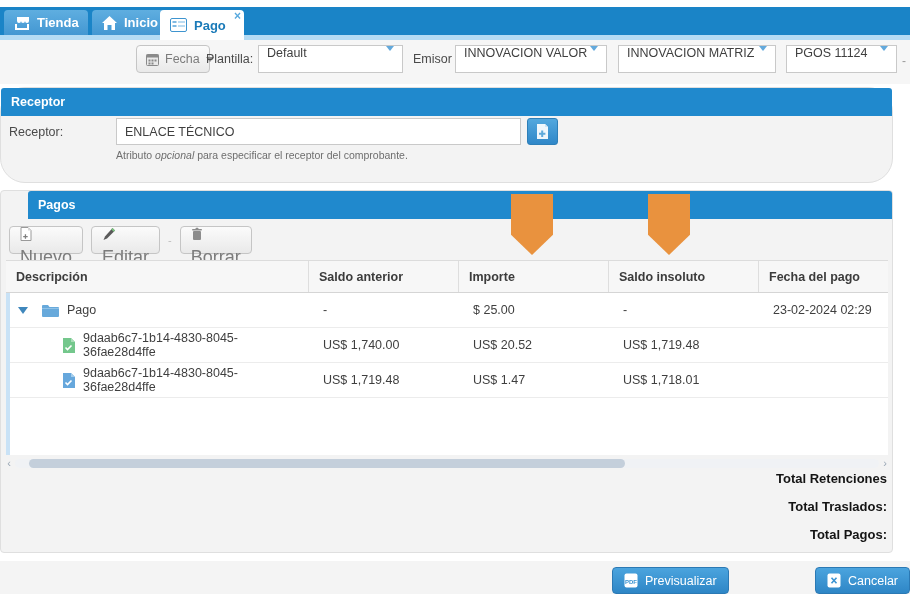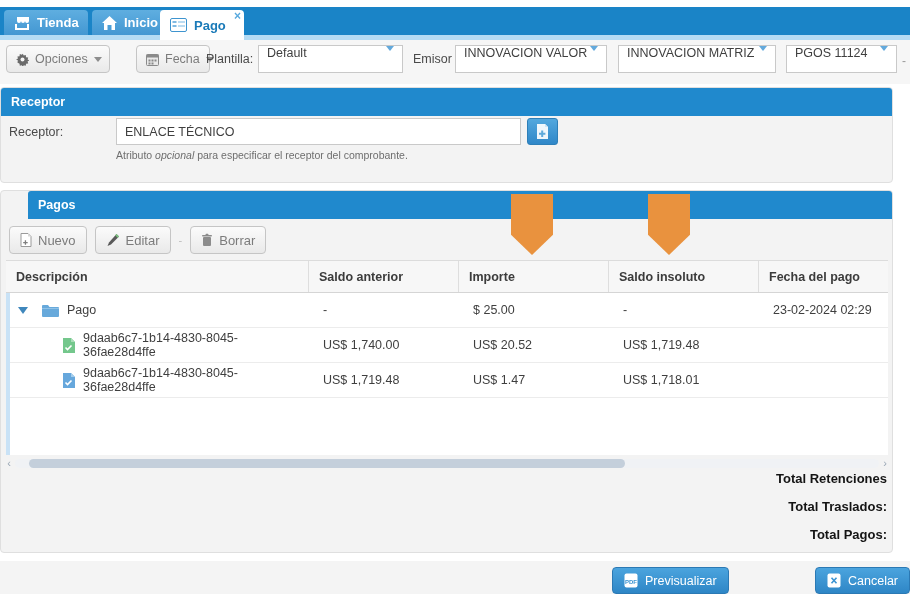--- a/index.html
+++ b/index.html
@@ -28,37 +28,37 @@
   .sel { position:absolute; top:5px; height:28px; background:#fff; border:1px solid #C9C9C9;
          display:flex; align-items:flex-start; justify-content:space-between; padding:0 8px;
          font-size:12.5px; color:#3F3F3F; cursor:pointer; }
   .tdash { position:absolute; top:14px; font-size:12px; color:#9a9a9a; }
 
   
   .panel { position:absolute; left:0; width:893px; background:#F3F3F3; border:1px solid #DFDFDF; border-radius:4px; }
   .panel-h { height:28px; background:#2089CD; border-radius:3px 3px 0 0; color:#fff;
              font-size:12.5px; font-weight:bold; display:flex; align-items:center; padding:0 10px; }
 
-  .receptor-panel { top:80px; height:96px; }
+  .receptor-panel { top:80px; height:96px;border-radius:25px; }
   .form-label { position:absolute; left:8px; top:37px; font-size:12.5px; color:#4A4A4A; }
   .receptor-input { position:absolute; left:115px; top:30px; width:405px; height:27px; border:1px solid #C9C9C9;
                     padding:0 8px; font-size:12.5px; color:#3F3F3F; font-family:inherit; background:#fff; }
   .addbtn { position:absolute; left:526px; top:30px; width:31px; height:27px; border:1px solid #2E7FB8; border-radius:3px;
             background:linear-gradient(#53A8DE,#2F87C8); display:flex; align-items:center; justify-content:center; cursor:pointer; }
   .helptext { position:absolute; left:115px; top:61px; font-size:10.5px; color:#6E6E6E; }
   .helptext i { font-style:italic; }
 
   .pagos-panel { top:183px; height:363px;padding-left:27px; }
   .marker { position:absolute; top:3px; width:42px; height:61px; background:#E9923E; z-index:5;
             clip-path:polygon(0 0,100% 0,100% 67%,50% 100%,0 67%); }
   .mk1 { left:510px; } .mk2 { left:647px; }
 
   .gridbtns { position:absolute; left:8px; top:35px; display:flex; align-items:center; gap:8px; }
   .gbtn { height:28px; border:1px solid #C5C5C5; border-radius:4px; background:linear-gradient(#FBFBFB,#E9E9E9);
-          color:#7C7C7C; font-size:13px; display:flex; align-items:center; gap:6px; padding:0 10px; cursor:pointer; }
+          color:#7C7C7C; font-size:18px; display:flex; gap:6px; padding:0 10px; cursor:pointer;flex-direction:column; }
   .gsep { color:#BDBDBD; font-size:11px; }
 
   .grid { position:absolute; left:5px; top:69px; width:882px; }
   .ghead { display:flex; height:33px; background:#F7F7F7; border-top:1px solid #DCDCDC; border-bottom:1px solid #D5D5D5;
            font-size:12.5px; font-weight:bold; color:#3C3C3C; }
   .ghead .c { display:flex; align-items:center; padding:0 10px; border-right:1px solid #DEDEDE; }
   .ghead .c:last-child { border-right:none; }
   .c1 { width:303px; } .c2 { width:150px; } .c3 { width:150px; } .c4 { width:150px; } .c5 { flex:1; }
   .gbody { background:#fff; height:162px; border-left:4px solid #C9E2F6; }
   .grow { display:flex; height:35px; border-bottom:1px solid #ECECEC; font-size:12.5px; color:#3F3F3F; cursor:pointer; }
@@ -120,30 +120,20 @@
           <rect x="8" y="3" width="7" height="2" fill="#BBDCF2"></rect>
           <rect x="2.5" y="7" width="4" height="2" fill="#7FB9E2"></rect>
           <rect x="8" y="7" width="7" height="2" fill="#BBDCF2"></rect>
         </svg>
     </span>
     <span>Pago</span>
     <span class="closex">×</span>
   </div>
 
   <div class="toolbar">
-    <div class="tbtn" style="left:6px; width:104px;">
-      <span>
-        <svg width="13" height="13" viewBox="0 0 13 13">
-            <path d="M6.5 0l1 2 2.2-.6.3 2.3 2.3.3-.6 2.2 2 1-2 1 .6 2.2-2.3.3-.3 2.3-2.2-.6-1 2-1-2-2.2.6-.3-2.3L.7 9.4l.6-2.2-2-1 2-1L.7 3 3 2.7 3.3.4 5.5 1z" transform="scale(.93) translate(.8 .8)" fill="#6B6B6B"></path>
-            <circle cx="6.5" cy="6.5" r="2" fill="#F6F6F6"></circle>
-          </svg>
-      </span>
-      <span>Opciones</span>
-      <span class="caret"></span>
-    </div>
 
     <div class="tbtn" style="left:136px; width:74px;">
       <span>
         <svg width="13" height="13" viewBox="0 0 13 13">
             <rect x="0.5" y="1.5" width="12" height="11" rx="1" fill="#E9E9E9" stroke="#8A8A8A"></rect>
             <rect x="0.5" y="1.5" width="12" height="3" fill="#8A8A8A"></rect>
             <rect x="2.5" y="6.5" width="2" height="2" fill="#8A8A8A"></rect>
             <rect x="5.5" y="6.5" width="2" height="2" fill="#8A8A8A"></rect>
             <rect x="8.5" y="6.5" width="2" height="2" fill="#8A8A8A"></rect>
             <rect x="2.5" y="9.5" width="2" height="2" fill="#8A8A8A"></rect>

